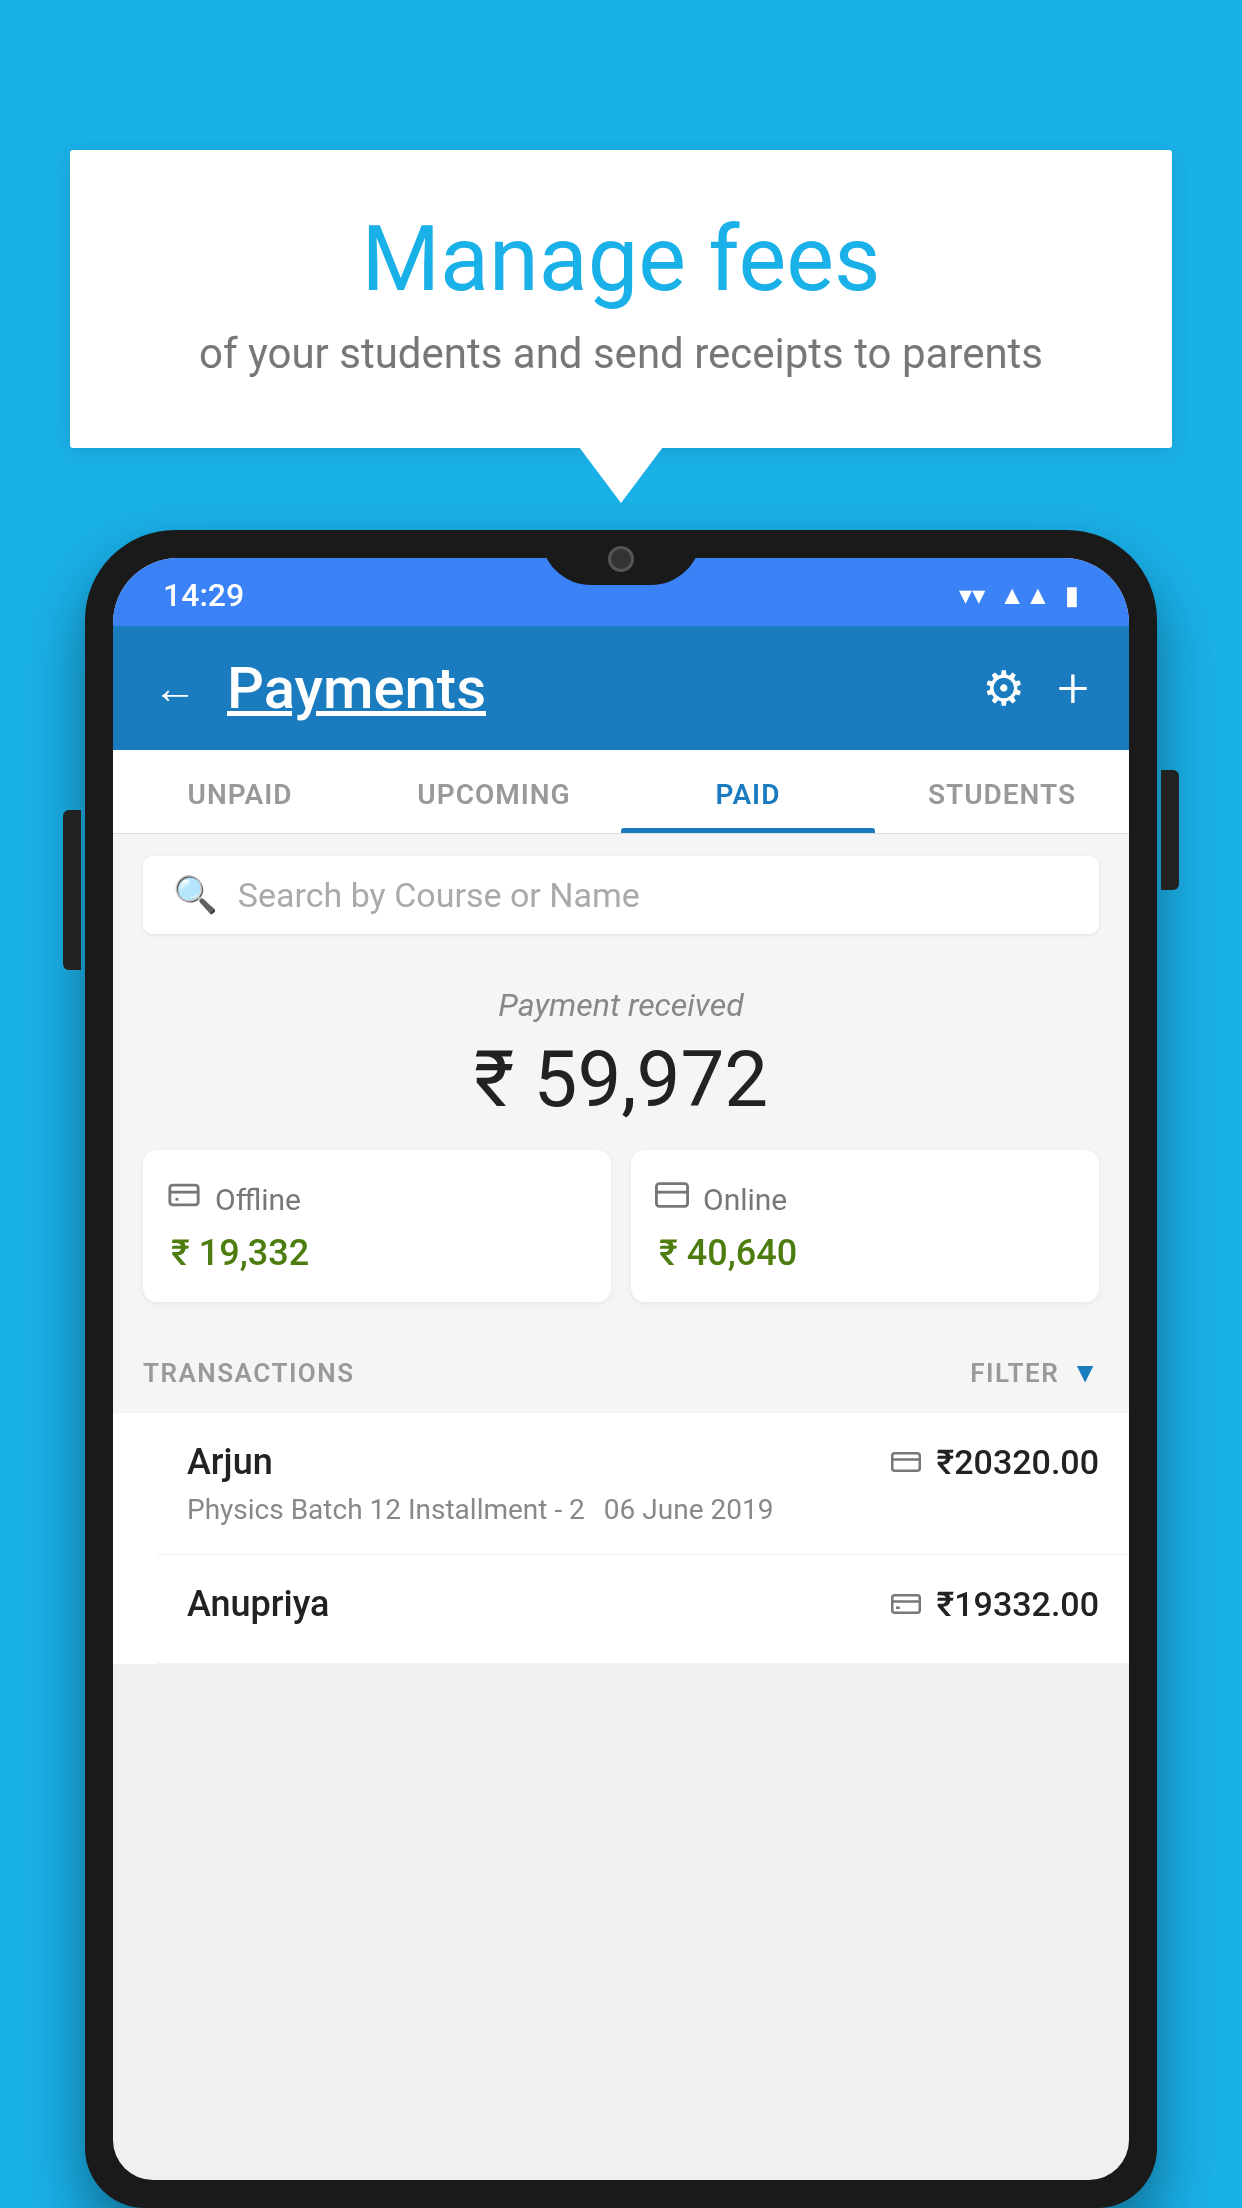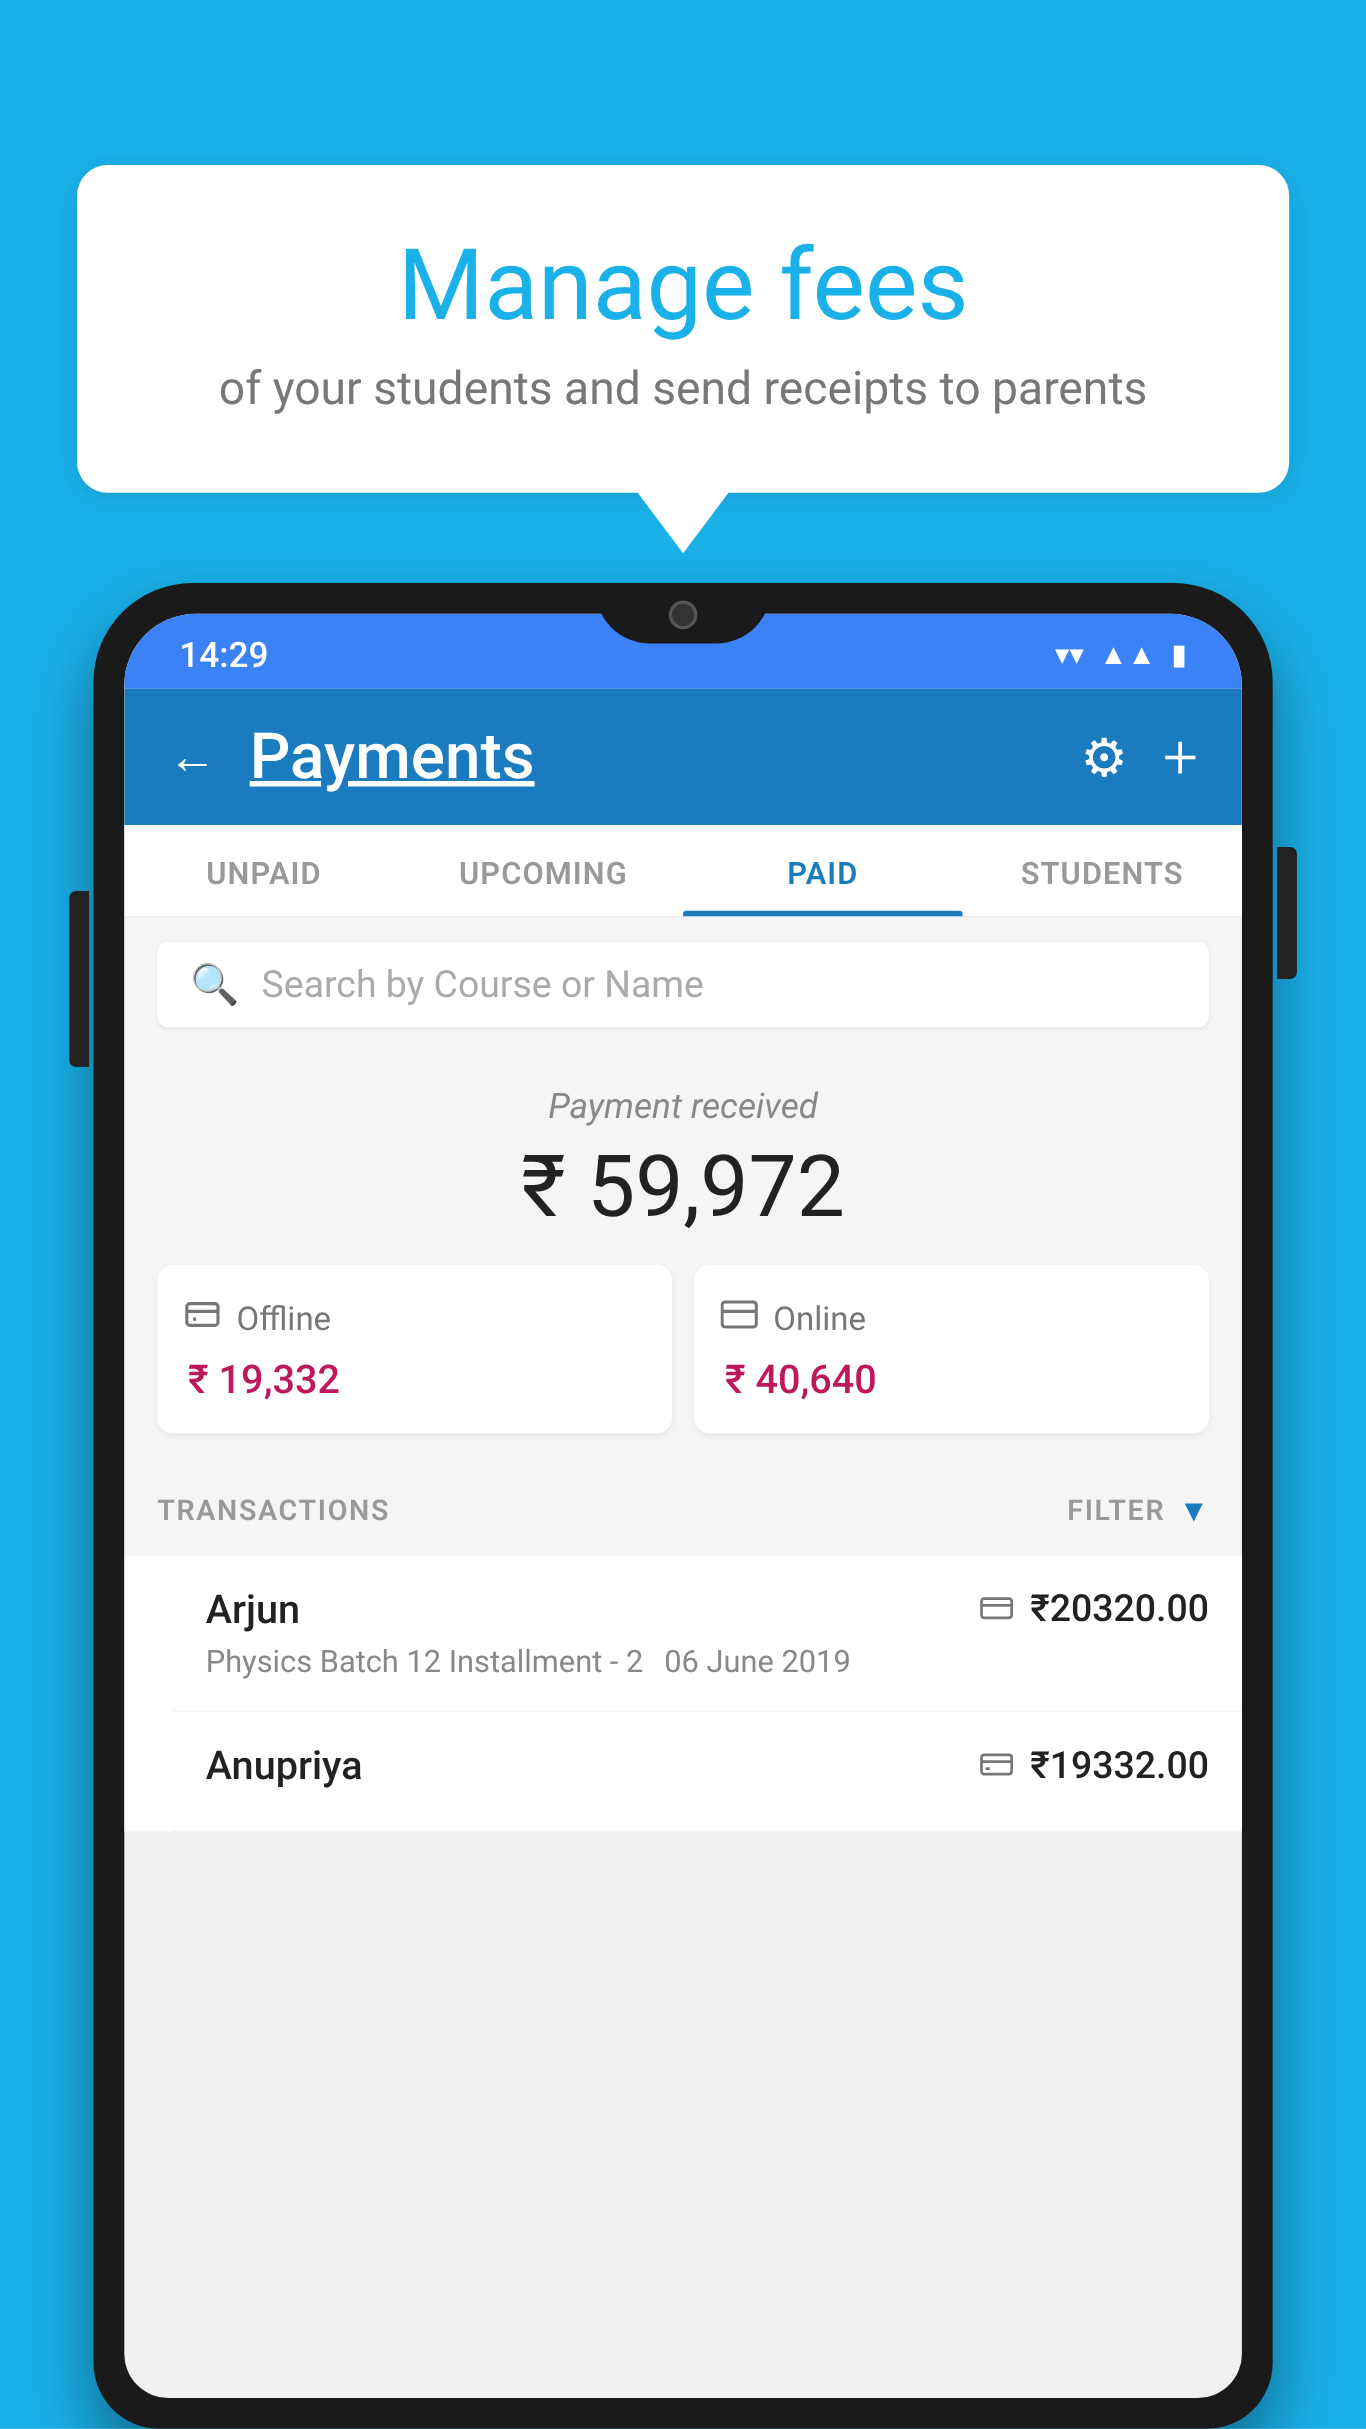--- a/index.html
+++ b/index.html
@@ -16,21 +16,21 @@
     
     .speech-bubble-container {
       position: absolute;
       top: 150px;
       left: 70px;
       right: 70px;
     }
 
     .speech-bubble {
       background: white;
-      border-radius: 28px;
+      border-radius: 3px;
       padding: 60px 80px 70px;
       text-align: center;
       position: relative;
       box-shadow: 0 4px 20px rgba(0,0,0,0.1);
     }
 
     .speech-bubble::after {
       content: '';
       position: absolute;
       bottom: -55px;
@@ -308,21 +308,21 @@
     }
 
     .card-label {
       color: #777;
       font-size: 30px;
     }
 
     .card-amount {
       font-size: 36px;
       font-weight: 500;
-      color: #be185d;
+      color: #4d7c0f;
       text-align: left;
       padding-left: 4px;
     }
 
     
     .transactions-header {
       background: #f5f5f5;
       padding: 24px 30px;
       display: flex;
       justify-content: space-between;

